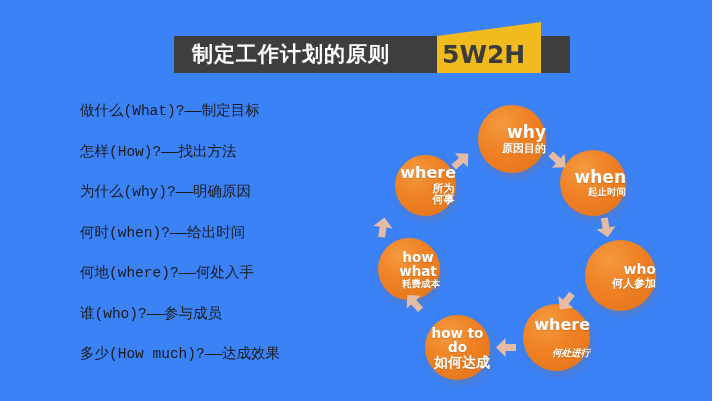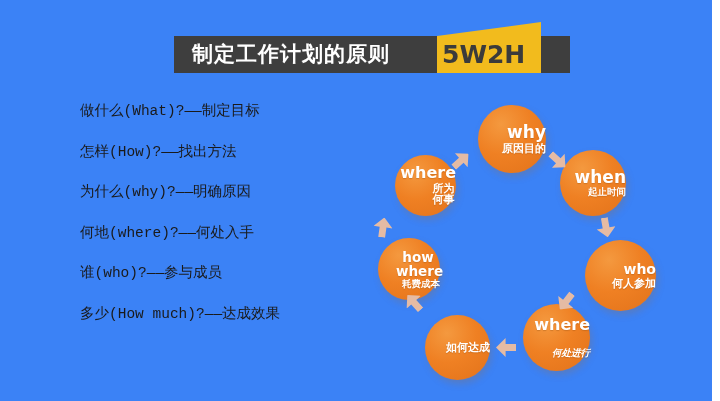--- a/index.html
+++ b/index.html
@@ -143,20 +143,21 @@
     <div id="title-bar-dark"></div>
     <div id="title-main-text">制定工作计划的原则</div>
     <div id="title-accent-shape"></div>
     <div id="title-accent-text">5W2H</div>
   </div>
 
   <div id="principles-list">
     <div class="principle-line">做什么(What)?——制定目标</div>
     <div class="principle-line">怎样(How)?——找出方法</div>
     <div class="principle-line">为什么(why)?——明确原因</div>
+    <div class="principle-line">何时(when)?——给出时间</div>
     <div class="principle-line">何地(where)?——何处入手</div>
     <div class="principle-line">谁(who)?——参与成员</div>
     <div class="principle-line">多少(How much)?——达成效果</div>
   </div>
 
   <div id="cycle-diagram">
 
     <div class="node-circle" style="left:110px; top:9px; width:68px; height:68px;">
       <span class="node-en" style="font-size:17px;">why</span>
       <span class="node-cn" style="font-size:11px;">原因目的</span>
@@ -171,25 +172,26 @@
       <span class="node-en" style="font-size:14px;">who</span>
       <span class="node-cn" style="font-size:11px;">何人参加</span>
     </div>
 
     <div class="node-circle" style="left:155px; top:208px; width:67px; height:67px;gap:13px;">
       <span class="node-en" style="font-size:16px;">where</span>
       <span class="node-cn" style="font-size:9.5px;font-style:italic;">何处进行</span>
     </div>
 
     <div class="node-circle" style="left:57px; top:219px; width:65px; height:65px;">
-      <span class="node-cn" style="font-size:11px;">如何达成</span>
+      <span class="node-en" style="font-size:13.5px;">how to do</span>
+      <span class="node-cn" style="font-size:14px;">如何达成</span>
     </div>
 
     <div class="node-circle" style="left:10px; top:142px; width:62px; height:62px;">
-      <span class="node-en" style="font-size:13.5px; width:44px;">how where</span>
+      <span class="node-en" style="font-size:13.5px; width:44px;">how what</span>
       <span class="node-cn" style="font-size:9.5px;">耗费成本</span>
     </div>
 
     <div class="node-circle" style="left:27px; top:59px; width:61px; height:61px;">
       <span class="node-en" style="font-size:16px;">where</span>
       <span class="node-cn" style="font-size:11px;padding-left:36px;">所为何事</span>
     </div>
 
     <div class="arrow-marker" style="left:83px; top:55px; transform:rotate(-42deg);"></div>
     <div class="arrow-marker" style="left:180px; top:55px; transform:rotate(42deg);"></div>

